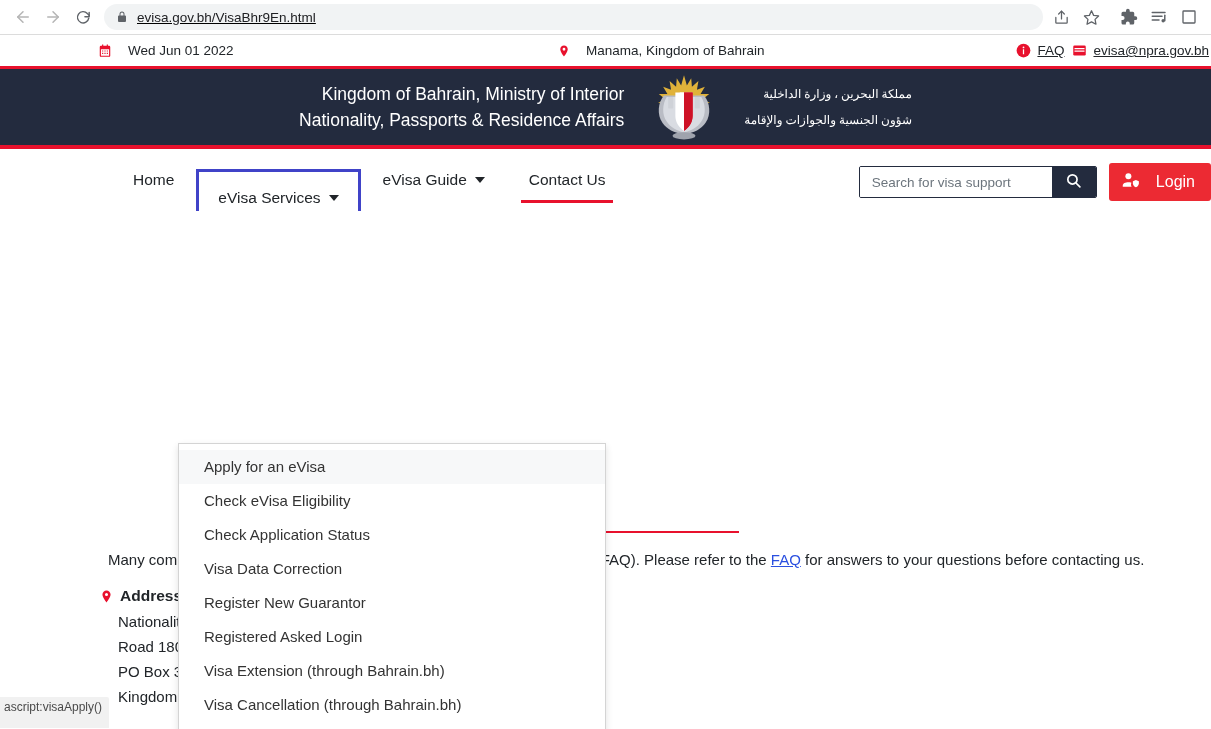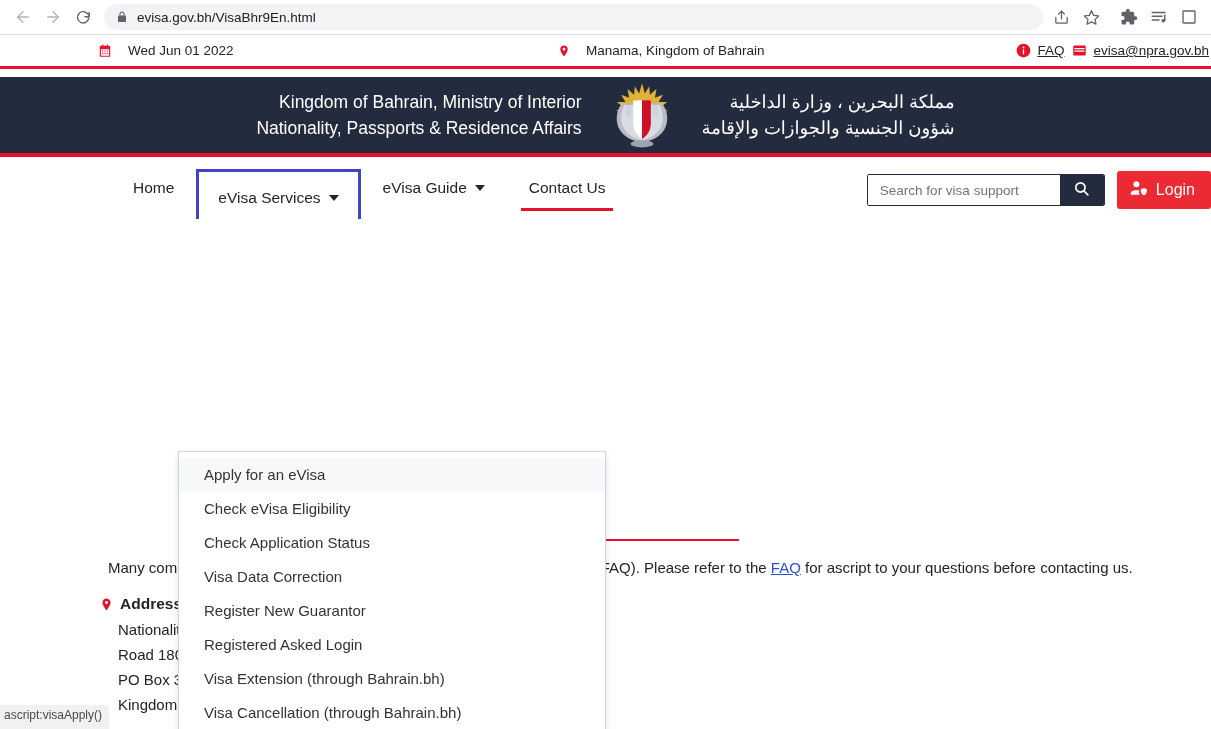--- a/index.html
+++ b/index.html
@@ -13,20 +13,21 @@
 
   
   .browser-bar {
     height: 24px;
     background: #ffffff;
     display: flex;
     align-items: center;
     padding: 17px 8px;
     border-bottom: 1px solid #dcdcdc;
     position: relative;
+    text-decoration: underline;
   }
   .nav-btn {
     width: 30px; height: 30px;
     display: flex; align-items: center; justify-content: center;
     color: #b5b5b5;
     flex: 0 0 auto;
   }
   .nav-btn.reload { color: #5f6368; }
   .nav-btn svg { display: block; }
 
@@ -83,49 +84,48 @@
 
   
   .brand-band {
     height: 80px;
     background: #232b3e;
     display: flex;
     align-items: center;
     justify-content: center;
     border-bottom: 4px solid #e8112d;
     position: relative;
-    margin-top: 8px;
   }
   .brand-inner { display: flex; align-items: center; gap: 24px; }
   .brand-en {
     color: #ffffff;
     font-size: 17.5px;
     line-height: 26px;
     text-align: right;
     font-family: "Liberation Sans", sans-serif;
   }
   .brand-ar {
     color: #ffffff;
-    font-size: 18px;
+    font-size: 12px;
     line-height: 26px;
     text-align: right;
     direction: rtl;
-    font-family: Liberation Sans, sans-serif;
+    font-family: Liberation Serif, serif;
   }
   .emblem { width: 72px; height: 72px; flex: 0 0 auto; }
 
   
   .navbar {
     height: 62px;
     background: #ffffff;
     position: relative;
     display: flex;
     align-items: center;
   }
-  .nav-items { display: flex; align-items: center; height: 62px; margin-left: 111px; }
+  .nav-items { display: flex; align-items: flex-start; height: 62px; margin-left: 111px; }
   .nav-item {
     display: flex; align-items: center; gap: 8px;
     padding: 0 22px;
     font-size: 15.5px;
     color: #212529;
     position: relative;
     height: 62px;
     cursor: pointer;
   }
   .nav-item.focused {
@@ -183,21 +183,21 @@
     cursor: pointer;
     border: 0;
   }
   .login-btn {
     background: #ec2a33;
     color: #ffffff;
     border: 0;
     height: 38px;
     padding: 0 16px 0 13px;
     margin-right: 0;
-    display: flex; align-items: center; gap: 8px;
+    display: flex; align-items: center; gap: 16px;
     font-size: 16px;
     border-radius: 3px;
     cursor: pointer;
     font-family: "Liberation Sans", sans-serif;
   }
 
   
   .content { position: relative; height: 517px; background: #ffffff; }
   .page-title {
     position: absolute;
@@ -445,21 +445,21 @@
     </button>
   </div>
 </div>
 
 <div class="content">
 
   <div class="page-title">Contact us</div>
   <div class="title-rule"></div>
 
   <div class="intro">
-    <span>Many common questions are covered in our Frequently Asked Questions (FAQ). Please refer to the </span><a href="#">FAQ</a><span> for ascript to your questions before contacting us.</span>
+    <span>Many common questions are covered in our Frequently Asked Questions (FAQ). Please refer to the </span><a href="#">FAQ</a><span> for answers to your questions before contacting us.</span>
   </div>
 
   <div class="block" id="block-address">
     <div class="head">
       <span class="ico-red">
         <svg width="13" height="17" viewBox="0 0 24 24" fill="currentColor">
             <path d="M12 1C7.9 1 4.5 4.4 4.5 8.5c0 5.6 7.5 14.5 7.5 14.5s7.5-8.9 7.5-14.5C19.5 4.4 16.1 1 12 1zm0 10.3a2.8 2.8 0 1 1 0-5.6 2.8 2.8 0 0 1 0 5.6z"></path>
           </svg>
       </span>
       <span>Address</span>

